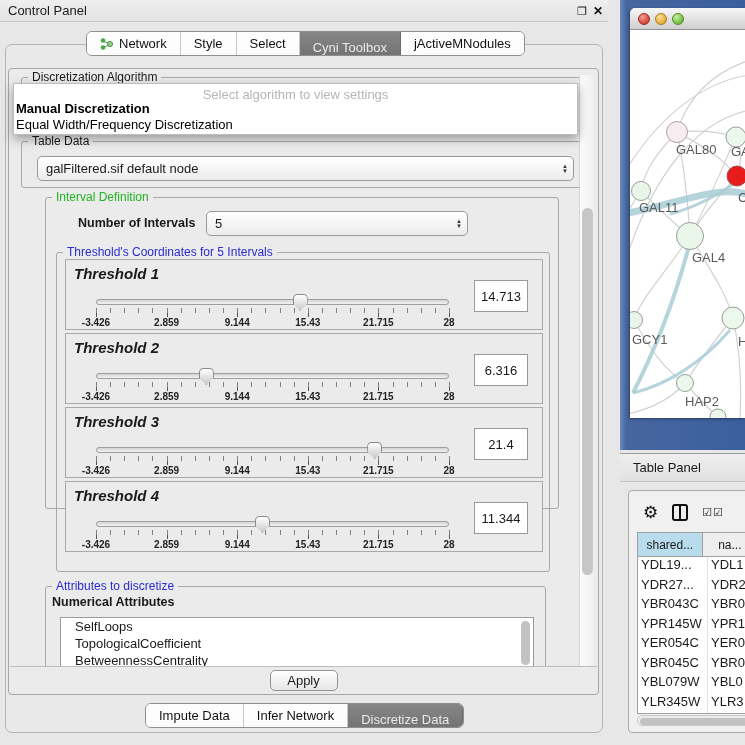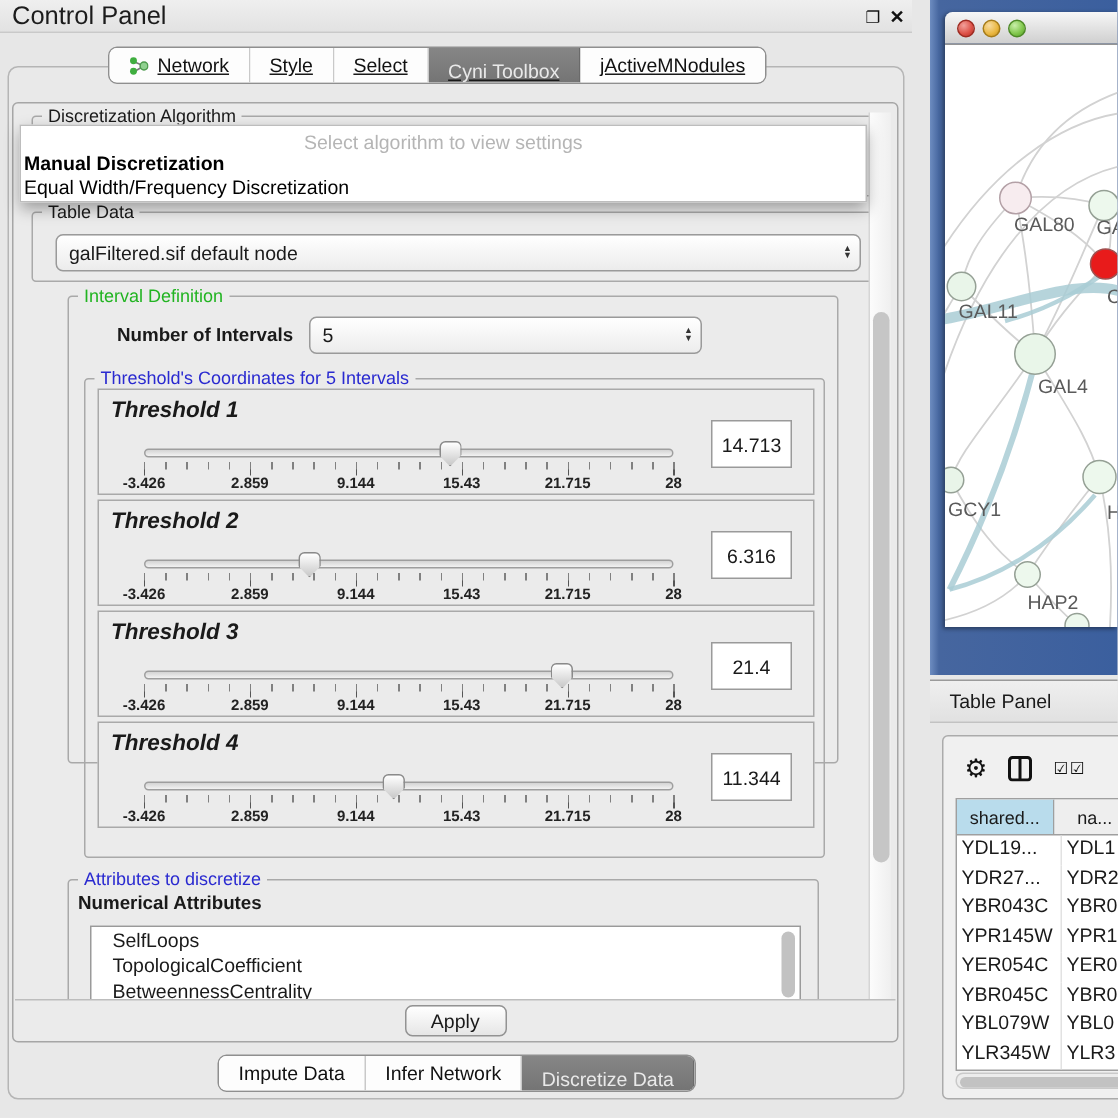--- a/index.html
+++ b/index.html
@@ -4,21 +4,21 @@
 <style>
   * { margin:0; padding:0; box-sizing:border-box; }
   html,body { width:745px; height:745px; overflow:hidden; background:#e7e7e7;
     font-family:"Liberation Sans", sans-serif; color:#1a1a1a; }
 
   
   #left-panel { position:absolute; left:0; top:0; width:608px; height:745px; background:#e7e7e7; }
   #titlebar { position:absolute; left:0; top:0; width:608px; height:22px;
     background:linear-gradient(#efefef,#e2e2e2); border-bottom:1px solid #c9c9c9;
     display:flex; align-items:center; }
-  #titlebar .title { font-size:17px; padding-left:8px; color:#1c1c1c; }
+  #titlebar .title { font-size:13px; padding-left:8px; color:#1c1c1c; }
   .win-btn { position:absolute; top:3px; width:16px; height:16px; font-size:12px; color:#111;
     display:flex; align-items:center; justify-content:center; cursor:default; }
   #float-btn { right:18px; font-size:11px; }
   #close-btn { right:2px; font-weight:bold; }
 
   
   #outer-box { position:absolute; left:5px; top:44px; width:598px; height:689px;
     border:1px solid #b5b5b5; border-radius:7px; background:#e9e9e9; }
 
   
@@ -141,21 +141,21 @@
 
 <div id="left-panel">
   <div id="titlebar">
     <span class="title">Control Panel</span>
     <span class="win-btn" id="float-btn">❐</span>
     <span class="win-btn" id="close-btn">✕</span>
   </div>
 
   <div id="outer-box"></div>
 
-  <div class="seg-bar" style="left:72px; top:31px; z-index:5;text-decoration:underline;">
+  <div class="seg-bar" style="left:86px; top:31px; z-index:5;">
     <div class="seg">
       <svg class="net-ic" width="13" height="14" viewBox="0 0 13 14">
         <line x1="3" y1="4" x2="10" y2="7" stroke="#777" stroke-width="1"></line>
         <line x1="3" y1="11" x2="10" y2="7" stroke="#777" stroke-width="1"></line>
         <circle cx="3" cy="3.5" r="2.3" fill="#3fae3f"></circle>
         <circle cx="3" cy="10.5" r="2.3" fill="#3fae3f"></circle>
         <circle cx="10" cy="7" r="2.6" fill="#8fd08f" stroke="#4c9a4c"></circle>
       </svg>
       <span>Network</span>
     </div>

